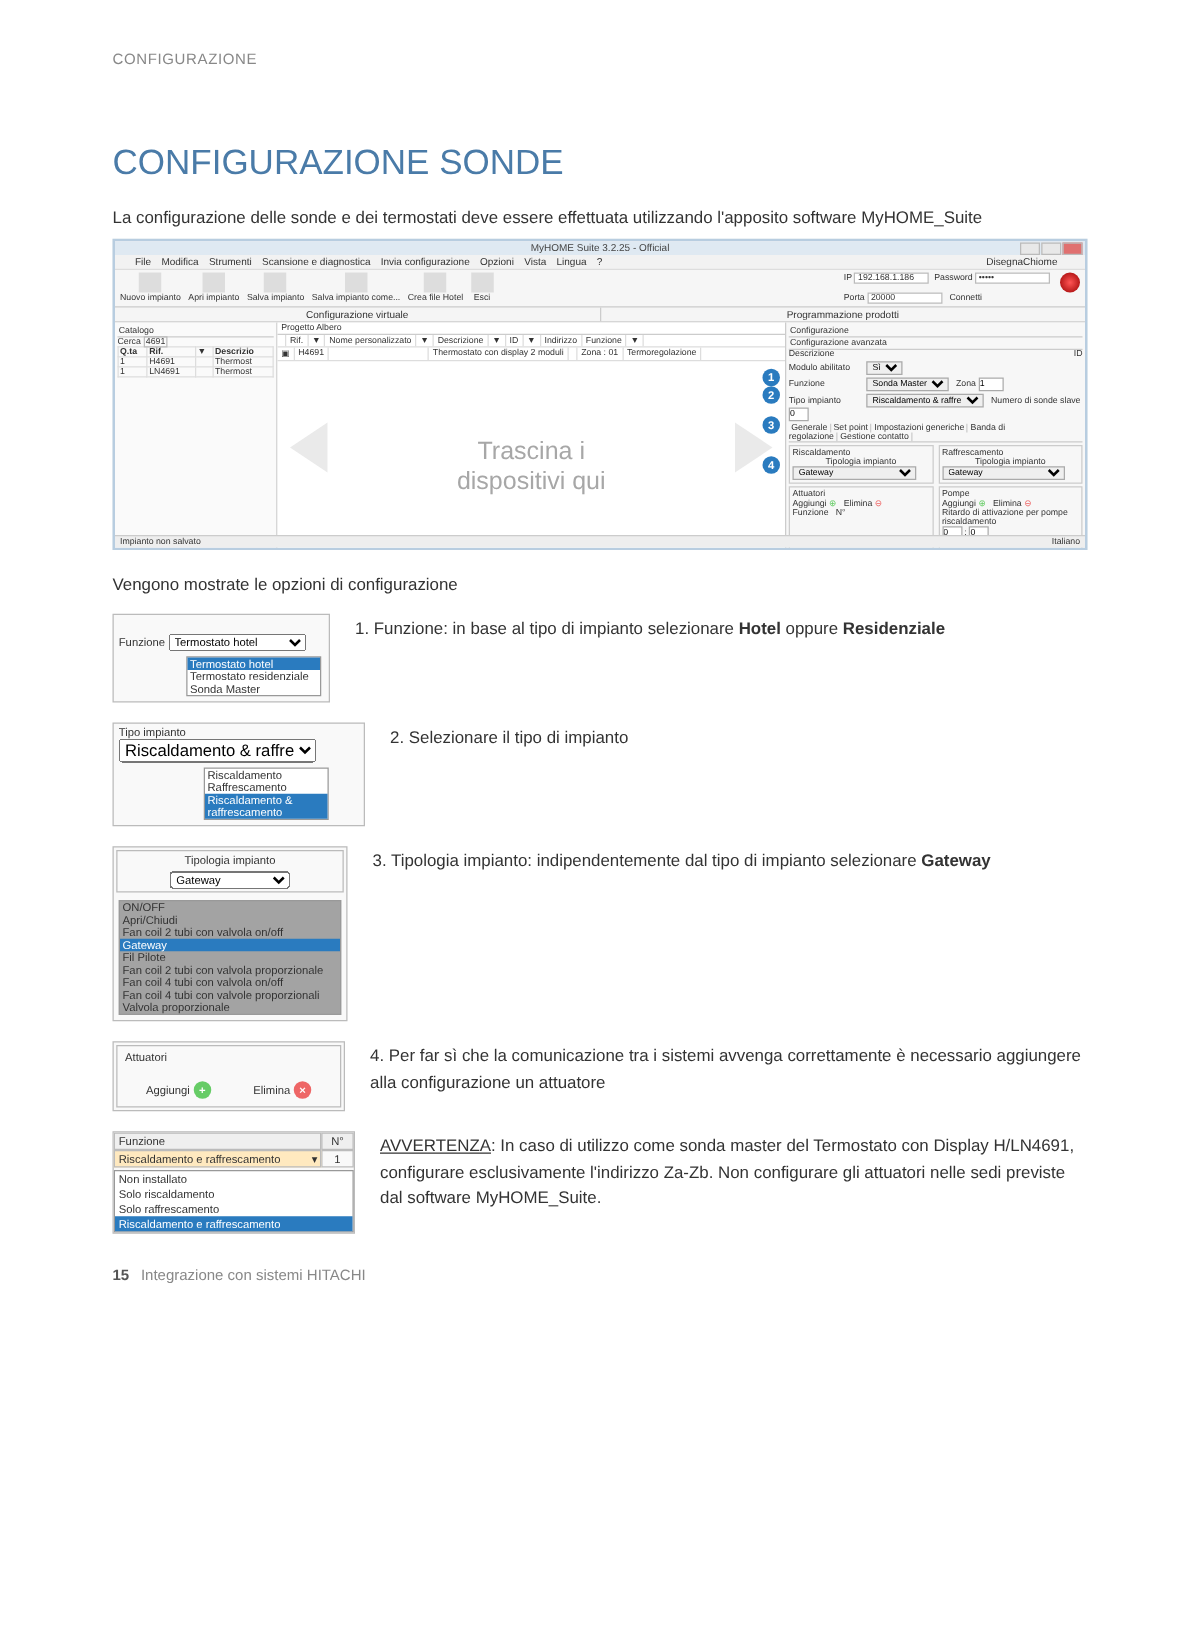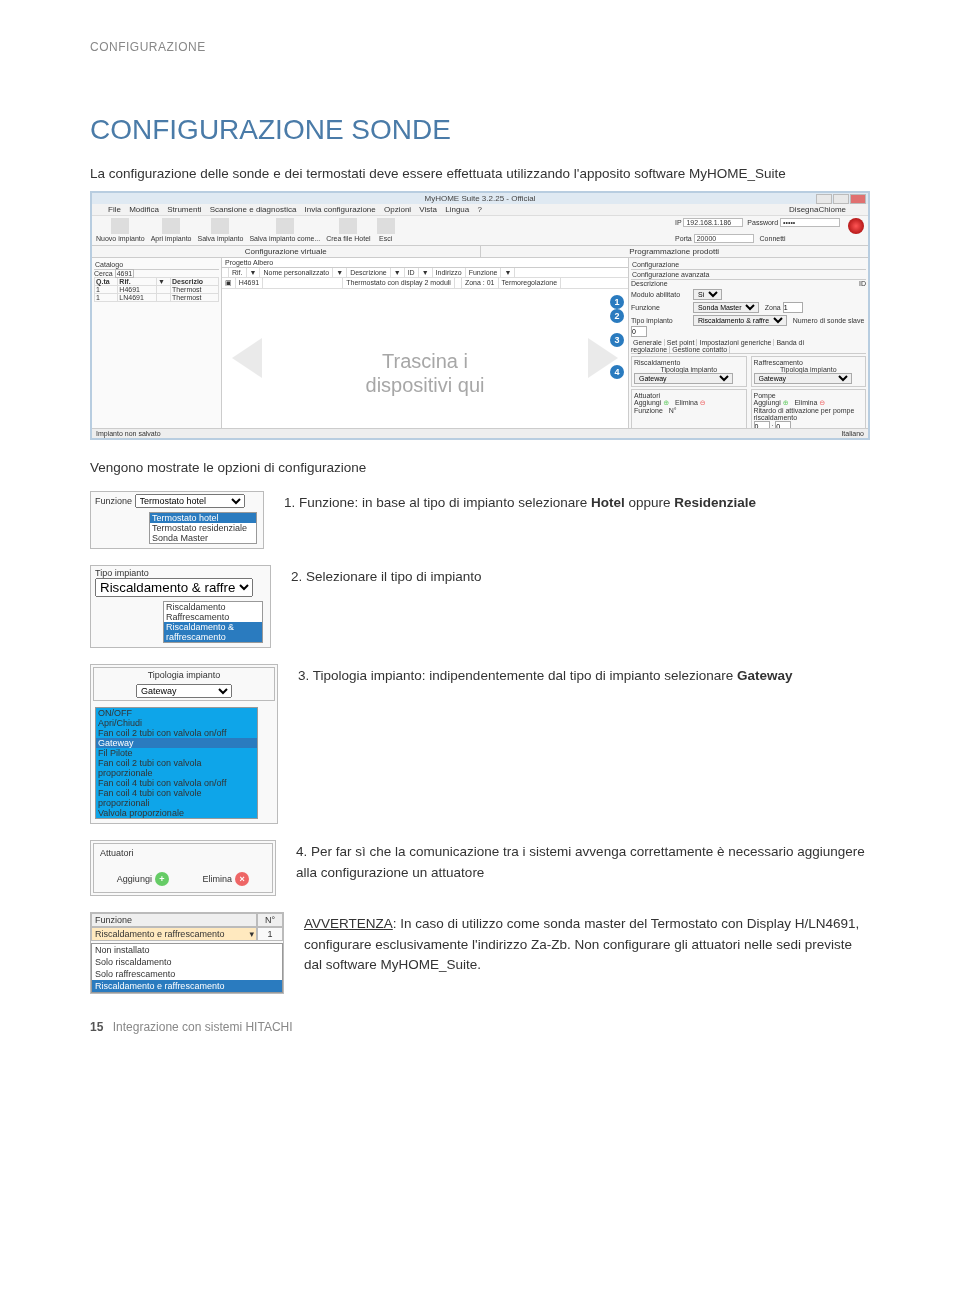--- a/index.html
+++ b/index.html
@@ -56,36 +56,36 @@
   .statusbar .left { float: left; }
 
   .subintro { margin-top: 20px; font-size: 13.5px; }
 
   
   .step { display: flex; gap: 20px; margin-top: 16px; align-items: flex-start; }
   .step-img { border: 1px solid #bbb; background: #f9f9f9; font-size: 9px; }
   .step-text { flex: 1; font-size: 13.5px; line-height: 1.5; padding-top: 2px; }
 
   .step1-img { width: 174px; }
-  .step1-img .hdr { padding: 2px 4px; }
+  .step1-img .hdr { padding: 2px 4px; margin-top: 13px; }
   .step1-img select { width: 110px; font-size: 9px; }
   .step1-img .list { border: 1px solid #999; margin: 2px 4px 4px 58px; background: #fff; width: 108px; }
   .step1-img .list div { padding: 0 2px; }
   .step1-img .list .sel { background: #2a7bbf; color: #fff; }
 
-  .step2-img { width: 181px; }
+  .step2-img { width: 202px; }
   .step2-img .hdr { padding: 2px 4px; }
   .step2-img .list { border: 1px solid #999; margin: 2px 4px 4px 72px; background: #fff; width: 100px; }
   .step2-img .list div { padding: 0 2px; }
   .step2-img .list .sel { background: #2a7bbf; color: #fff; }
 
   .step3-img { width: 188px; }
   .step3-img .box1 { border: 1px solid #bbb; margin: 2px; padding: 2px 4px; }
   .step3-img .box1 select { width: 96px; font-size: 9px; }
-  .step3-img .list { border: 1px solid #999; margin: 6px 4px 4px 4px; background: #0ea5e9; width: 163px; }
+  .step3-img .list { border: 1px solid #999; margin: 6px 4px 4px 4px; background: #a3a3a3; width: 178px; }
   .step3-img .list div { padding: 0 2px; }
   .step3-img .list .sel { background: #2a7bbf; color: #fff; }
 
   .step4-img { width: 186px; }
   .step4-img .inner { border: 1px solid #bbb; margin: 2px; padding: 4px 6px 6px; }
   .step4-img .btnrow { display: flex; justify-content: space-around; margin-top: 14px; }
   .step4-img .btn { display: flex; align-items: center; gap: 3px; font-size: 9px; }
   .step4-img .plus { width: 14px; height: 14px; border-radius: 50%; background: #6c6; display: flex; align-items: center; justify-content: center; color: #fff; font-weight: bold; }
   .step4-img .minus { width: 14px; height: 14px; border-radius: 50%; background: #e66; display: flex; align-items: center; justify-content: center; color: #fff; font-weight: bold; }
 

